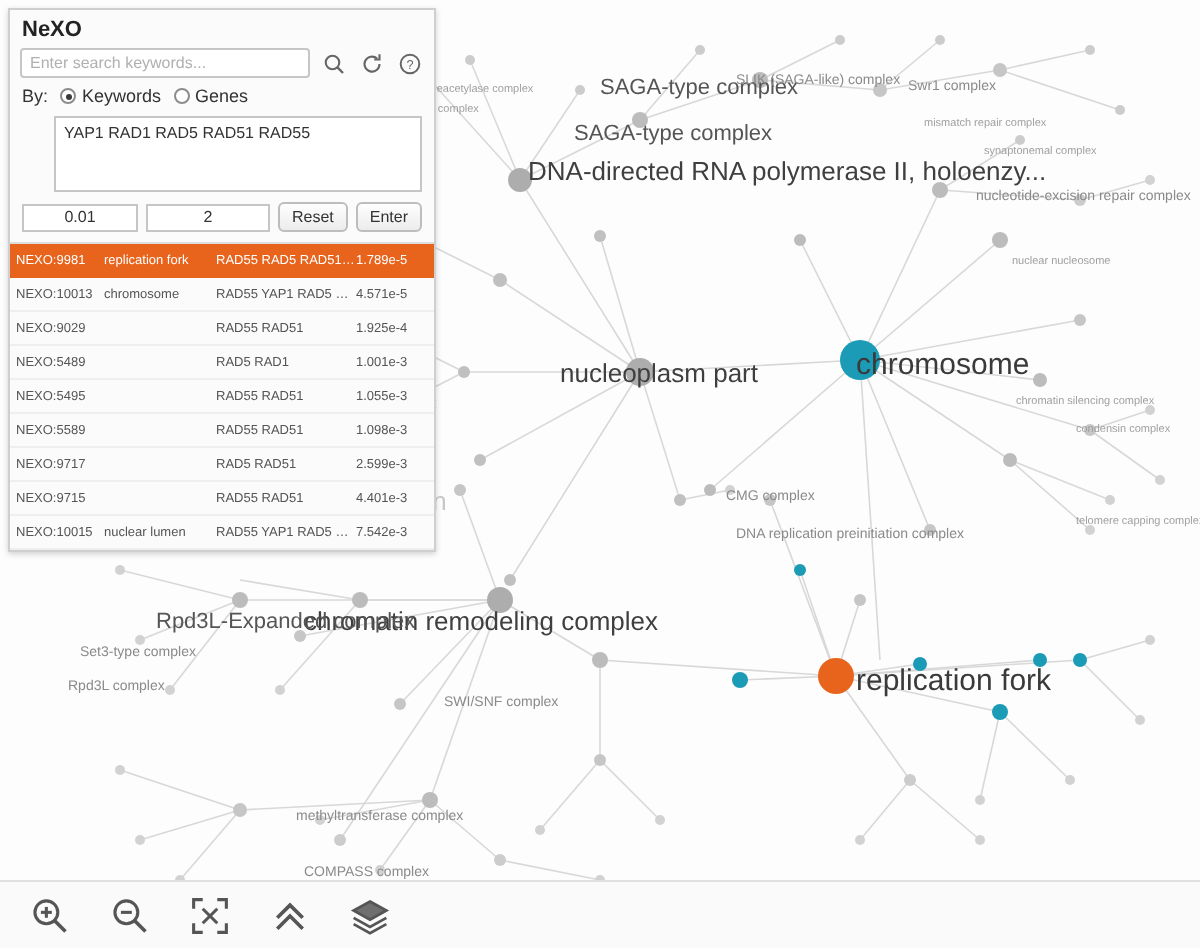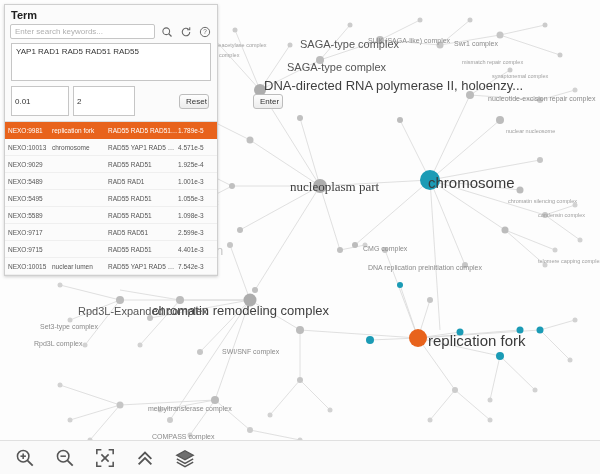--- a/index.html
+++ b/index.html
@@ -117,59 +117,59 @@
     background: #3a3a3a;
   }
 
   .section-head {
     border-top: 1px solid #ddd;
     padding: 4px 6px 3px 6px;
     font-size: 9px;
     color: #333;
   }
   .term-box {
-    margin: 0 6px 5px 6px;
+    margin: 0 6px 5px 22px;
     height: 38px;
     border: 1px solid #c6c6c6;
     background: #fff;
     font-size: 8px;
     color: #333;
     padding: 3px 4px;
     box-sizing: border-box;
     overflow: hidden;
   }
   .params-row {
     display: flex;
     align-items: center;
     gap: 4px;
     padding: 0 6px 5px 6px;
   }
   .num-input {
     width: 58px;
-    height: 30px;
+    height: 14px;
     border: 1px solid #c6c6c6;
     background: #fff;
     font-size: 8px;
     color: #333;
     padding: 0 3px;
     box-sizing: border-box;
+    text-align: center;
   }
   .num-input.wide { width: 62px; }
   .btn {
     height: 15px;
     min-width: 30px;
     border: 1px solid #bdbdbd;
     background: linear-gradient(#fefefe,#ececec);
     border-radius: 3px;
     font-size: 8px;
     color: #333;
     padding: 0 6px;
     cursor: pointer;
     line-height: 13px;
-    margin-left: 40px;
   }
 
   
   .table {
     border-top: 1px solid #ddd;
     background: #fbfbfb;
   }
   .trow {
     display: flex;
     align-items: center;
@@ -398,21 +398,21 @@
         <circle cx="160" cy="215" r="2.5" fill="#d2d2d2"></circle>
         <circle cx="210" cy="120" r="2.5" fill="#d2d2d2"></circle>
         <circle cx="180" cy="100" r="2.5" fill="#d2d2d2"></circle>
         <circle cx="365" cy="245" r="2.5" fill="#d2d2d2"></circle>
       </g>
     </svg>
 
     <div class="node-label lbl-huge" style="left:428px; top:174px;">chromosome</div>
     <div class="node-label lbl-huge" style="left:428px; top:332px;">replication fork</div>
     <div class="node-label lbl-big" style="left:264px; top:78px;text-align:center;">DNA-directed RNA polymerase II, holoenzy...</div>
-    <div class="node-label lbl-big" style="left:290px; top:179px;font-family:Liberation Serif, serif;">nucleoplasm part</div>
+    <div class="node-label lbl-big" style="left:280px; top:179px;">nucleoplasm part</div>
     <div class="node-label lbl-big" style="left:152px; top:303px;">chromatin remodeling complex</div>
     <div class="node-label lbl-big" style="left:120px; top:243px; color:#c8c8c8;">nuclear chromatin</div>
     <div class="node-label lbl-mid" style="left:78px; top:305px;">Rpd3L-Expanded complex</div>
     <div class="node-label lbl-mid" style="left:287px; top:61px;">SAGA-type complex</div>
     <div class="node-label lbl-mid" style="left:300px; top:38px;">SAGA-type complex</div>
     <div class="node-label lbl-small" style="left:368px; top:37px;">SLIK (SAGA-like) complex</div>
     <div class="node-label lbl-small" style="left:454px; top:40px;">Swr1 complex</div>
     <div class="node-label lbl-small" style="left:488px; top:95px;">nucleotide-excision repair complex</div>
     <div class="node-label lbl-small" style="left:368px; top:264px;">DNA replication preinitiation complex</div>
     <div class="node-label lbl-small" style="left:363px; top:245px;">CMG complex</div>
@@ -426,21 +426,21 @@
     <div class="node-label lbl-small" style="left:152px; top:433px;">COMPASS complex</div>
     <div class="node-label lbl-tiny" style="left:462px; top:59px;">mismatch repair complex</div>
     <div class="node-label lbl-tiny" style="left:492px; top:73px;">synaptonemal complex</div>
     <div class="node-label lbl-tiny" style="left:506px; top:128px;">nuclear nucleosome</div>
     <div class="node-label lbl-tiny" style="left:538px; top:212px;">condensin complex</div>
     <div class="node-label lbl-tiny" style="left:196px; top:42px;">histone deacetylase complex</div>
     <div class="node-label lbl-tiny" style="left:196px; top:52px;">mediator complex</div>
   </div>
 
   <div id="panel">
-    <div id="panel-title">Term</div>
+    <div id="panel-title">NeXO</div>
 
     <div class="search-row">
       <input class="search-input" type="text" placeholder="Enter search keywords..." style="">
       <span class="icon-btn">
         <svg width="12" height="12" viewBox="0 0 16 16">
             <circle cx="7" cy="7" r="4.5" fill="none" stroke="#666" stroke-width="1.4"></circle>
             <line x1="10.3" y1="10.3" x2="14" y2="14" stroke="#666" stroke-width="1.6"></line>
           </svg>
       </span>
       <span class="icon-btn">
@@ -450,20 +450,31 @@
           </svg>
       </span>
       <span class="icon-btn">
         <svg width="12" height="12" viewBox="0 0 16 16">
             <circle cx="8" cy="8" r="6.2" fill="none" stroke="#666" stroke-width="1.3"></circle>
             <text x="8" y="11.3" font-size="8.5" text-anchor="middle" fill="#666" font-family="Liberation Sans">?</text>
           </svg>
       </span>
     </div>
 
+    <div class="radio-row">
+      <span>By:</span>
+      <span class="radio">
+        <span class="dot on"></span>
+        <span>Keywords</span>
+      </span>
+      <span class="radio">
+        <span class="dot"></span>
+        <span>Genes</span>
+      </span>
+    </div>
 
     <div class="term-box">YAP1 RAD1 RAD5 RAD51 RAD55</div>
 
     <div class="params-row">
       <input class="num-input" type="text" value="0.01" style="">
       <input class="num-input wide" type="text" value="2" style="">
       <button class="btn">Reset</button>
       <button class="btn">Enter</button>
     </div>
 

